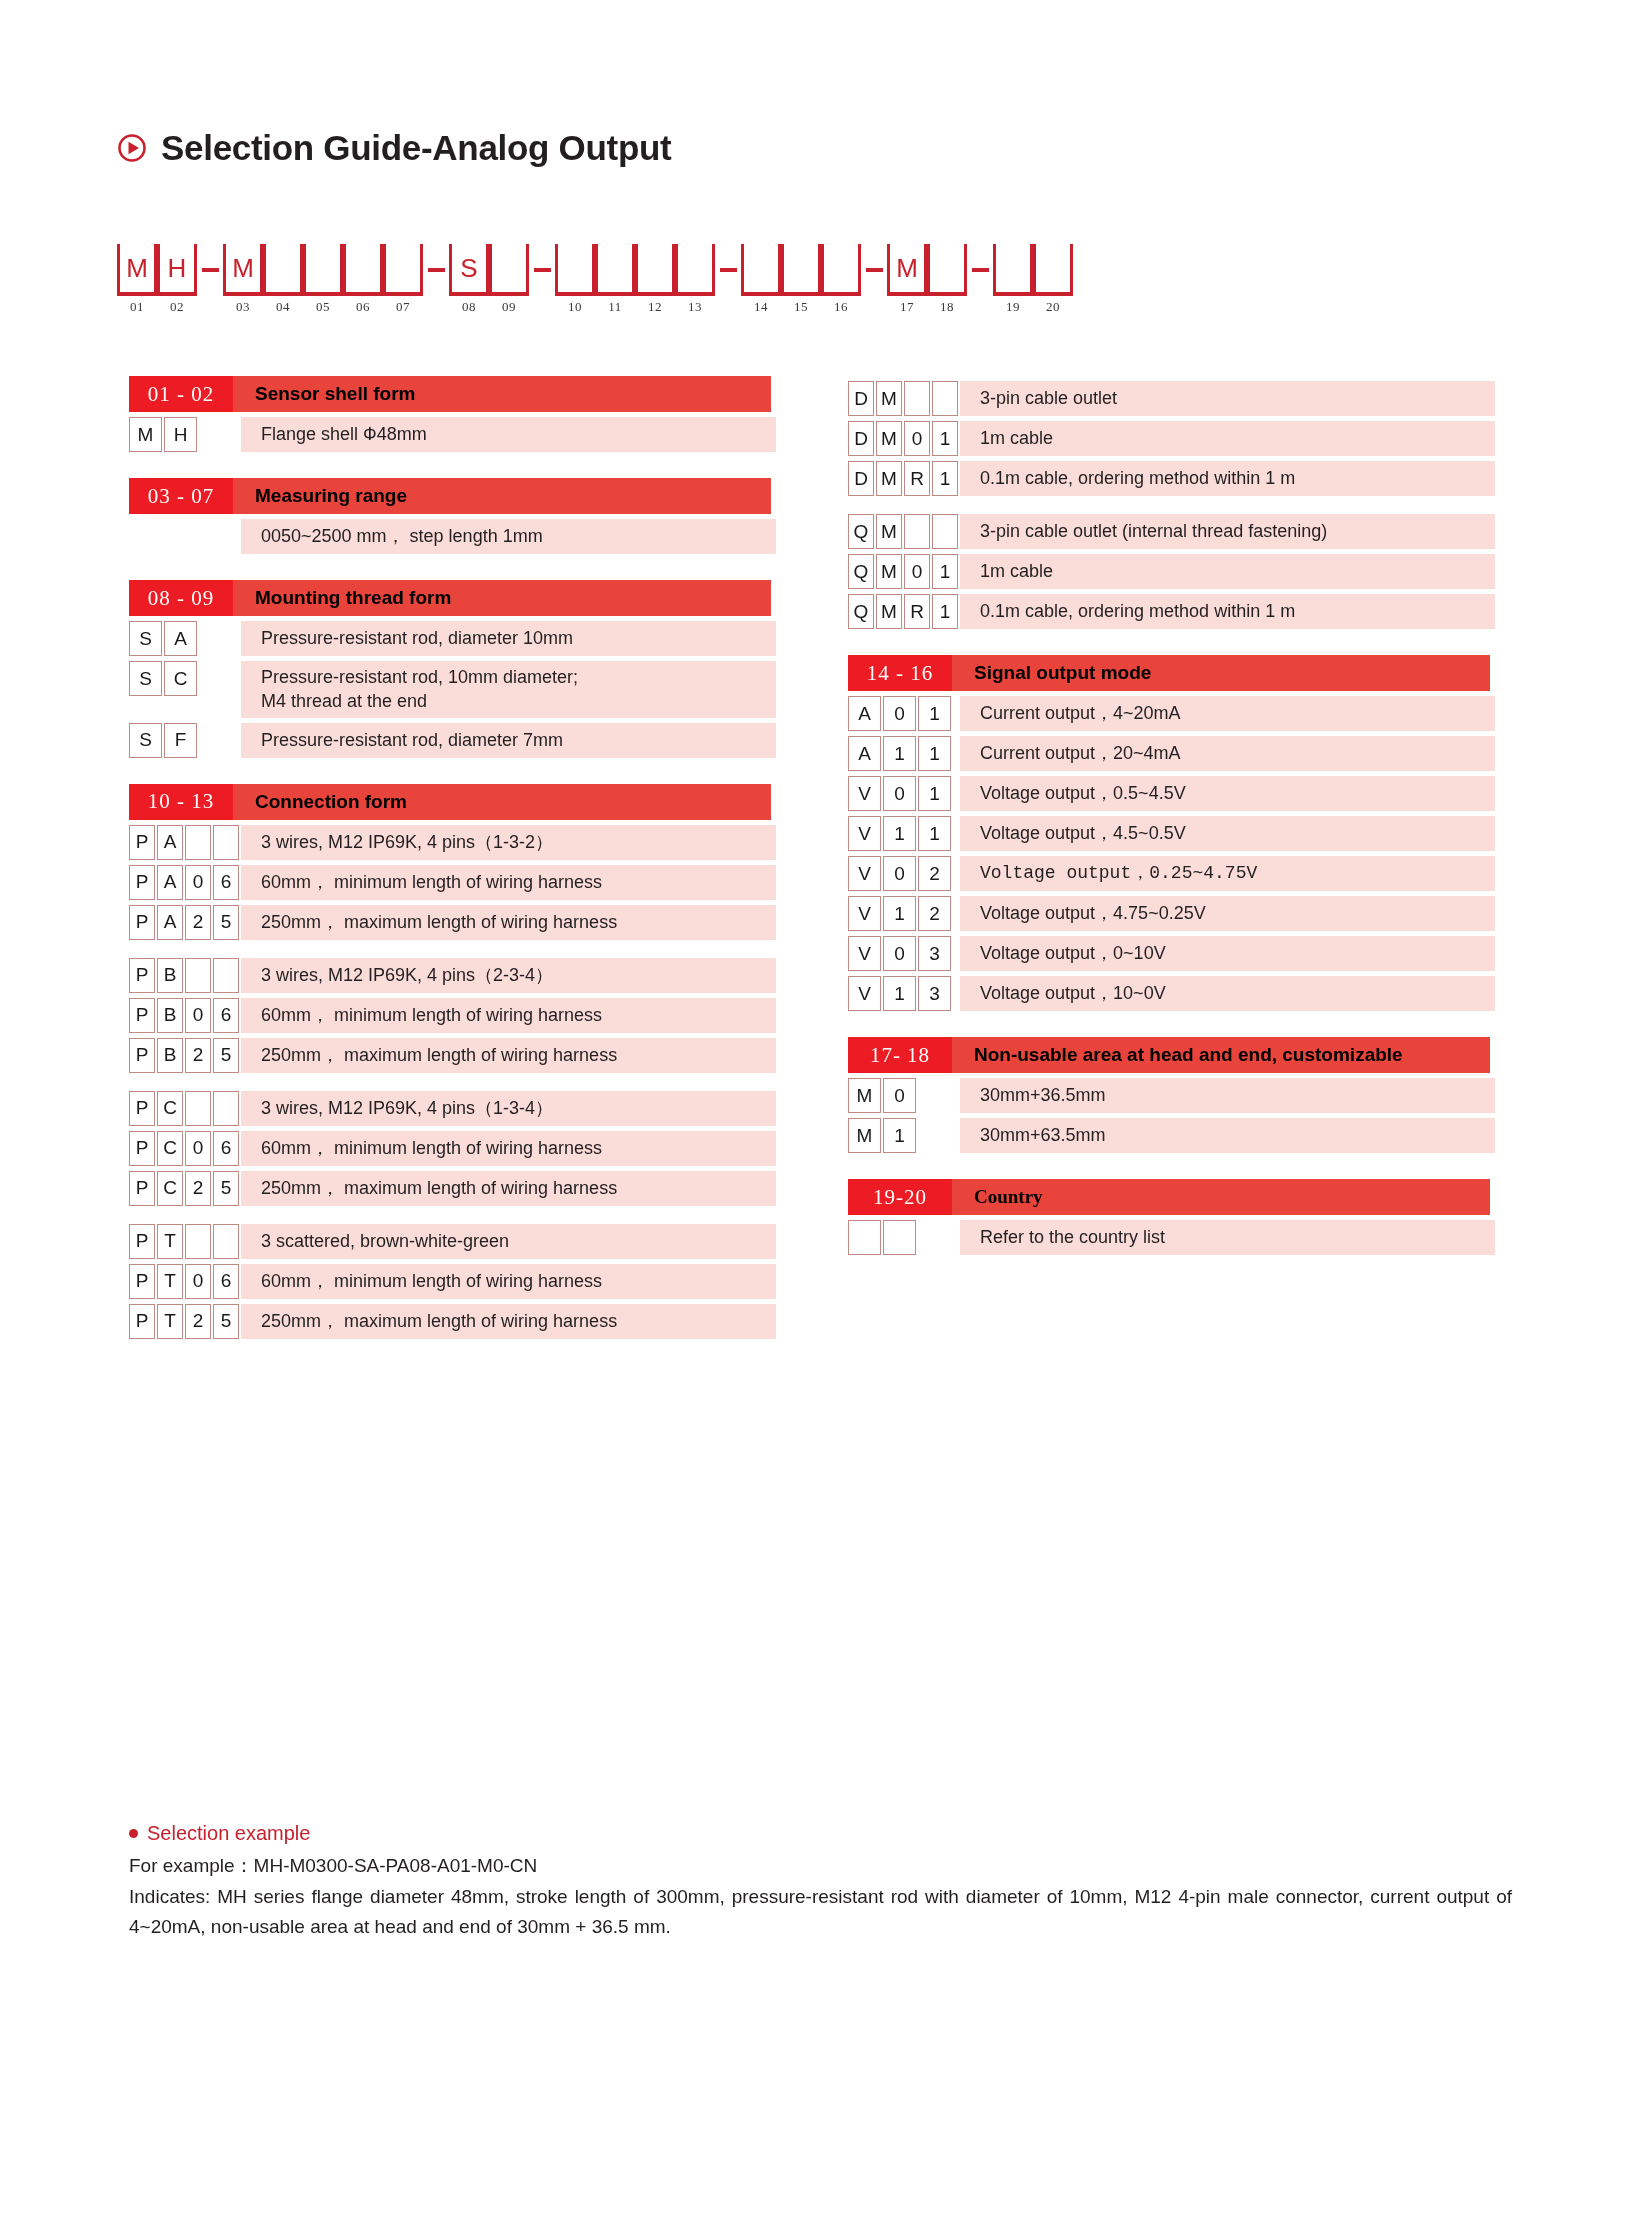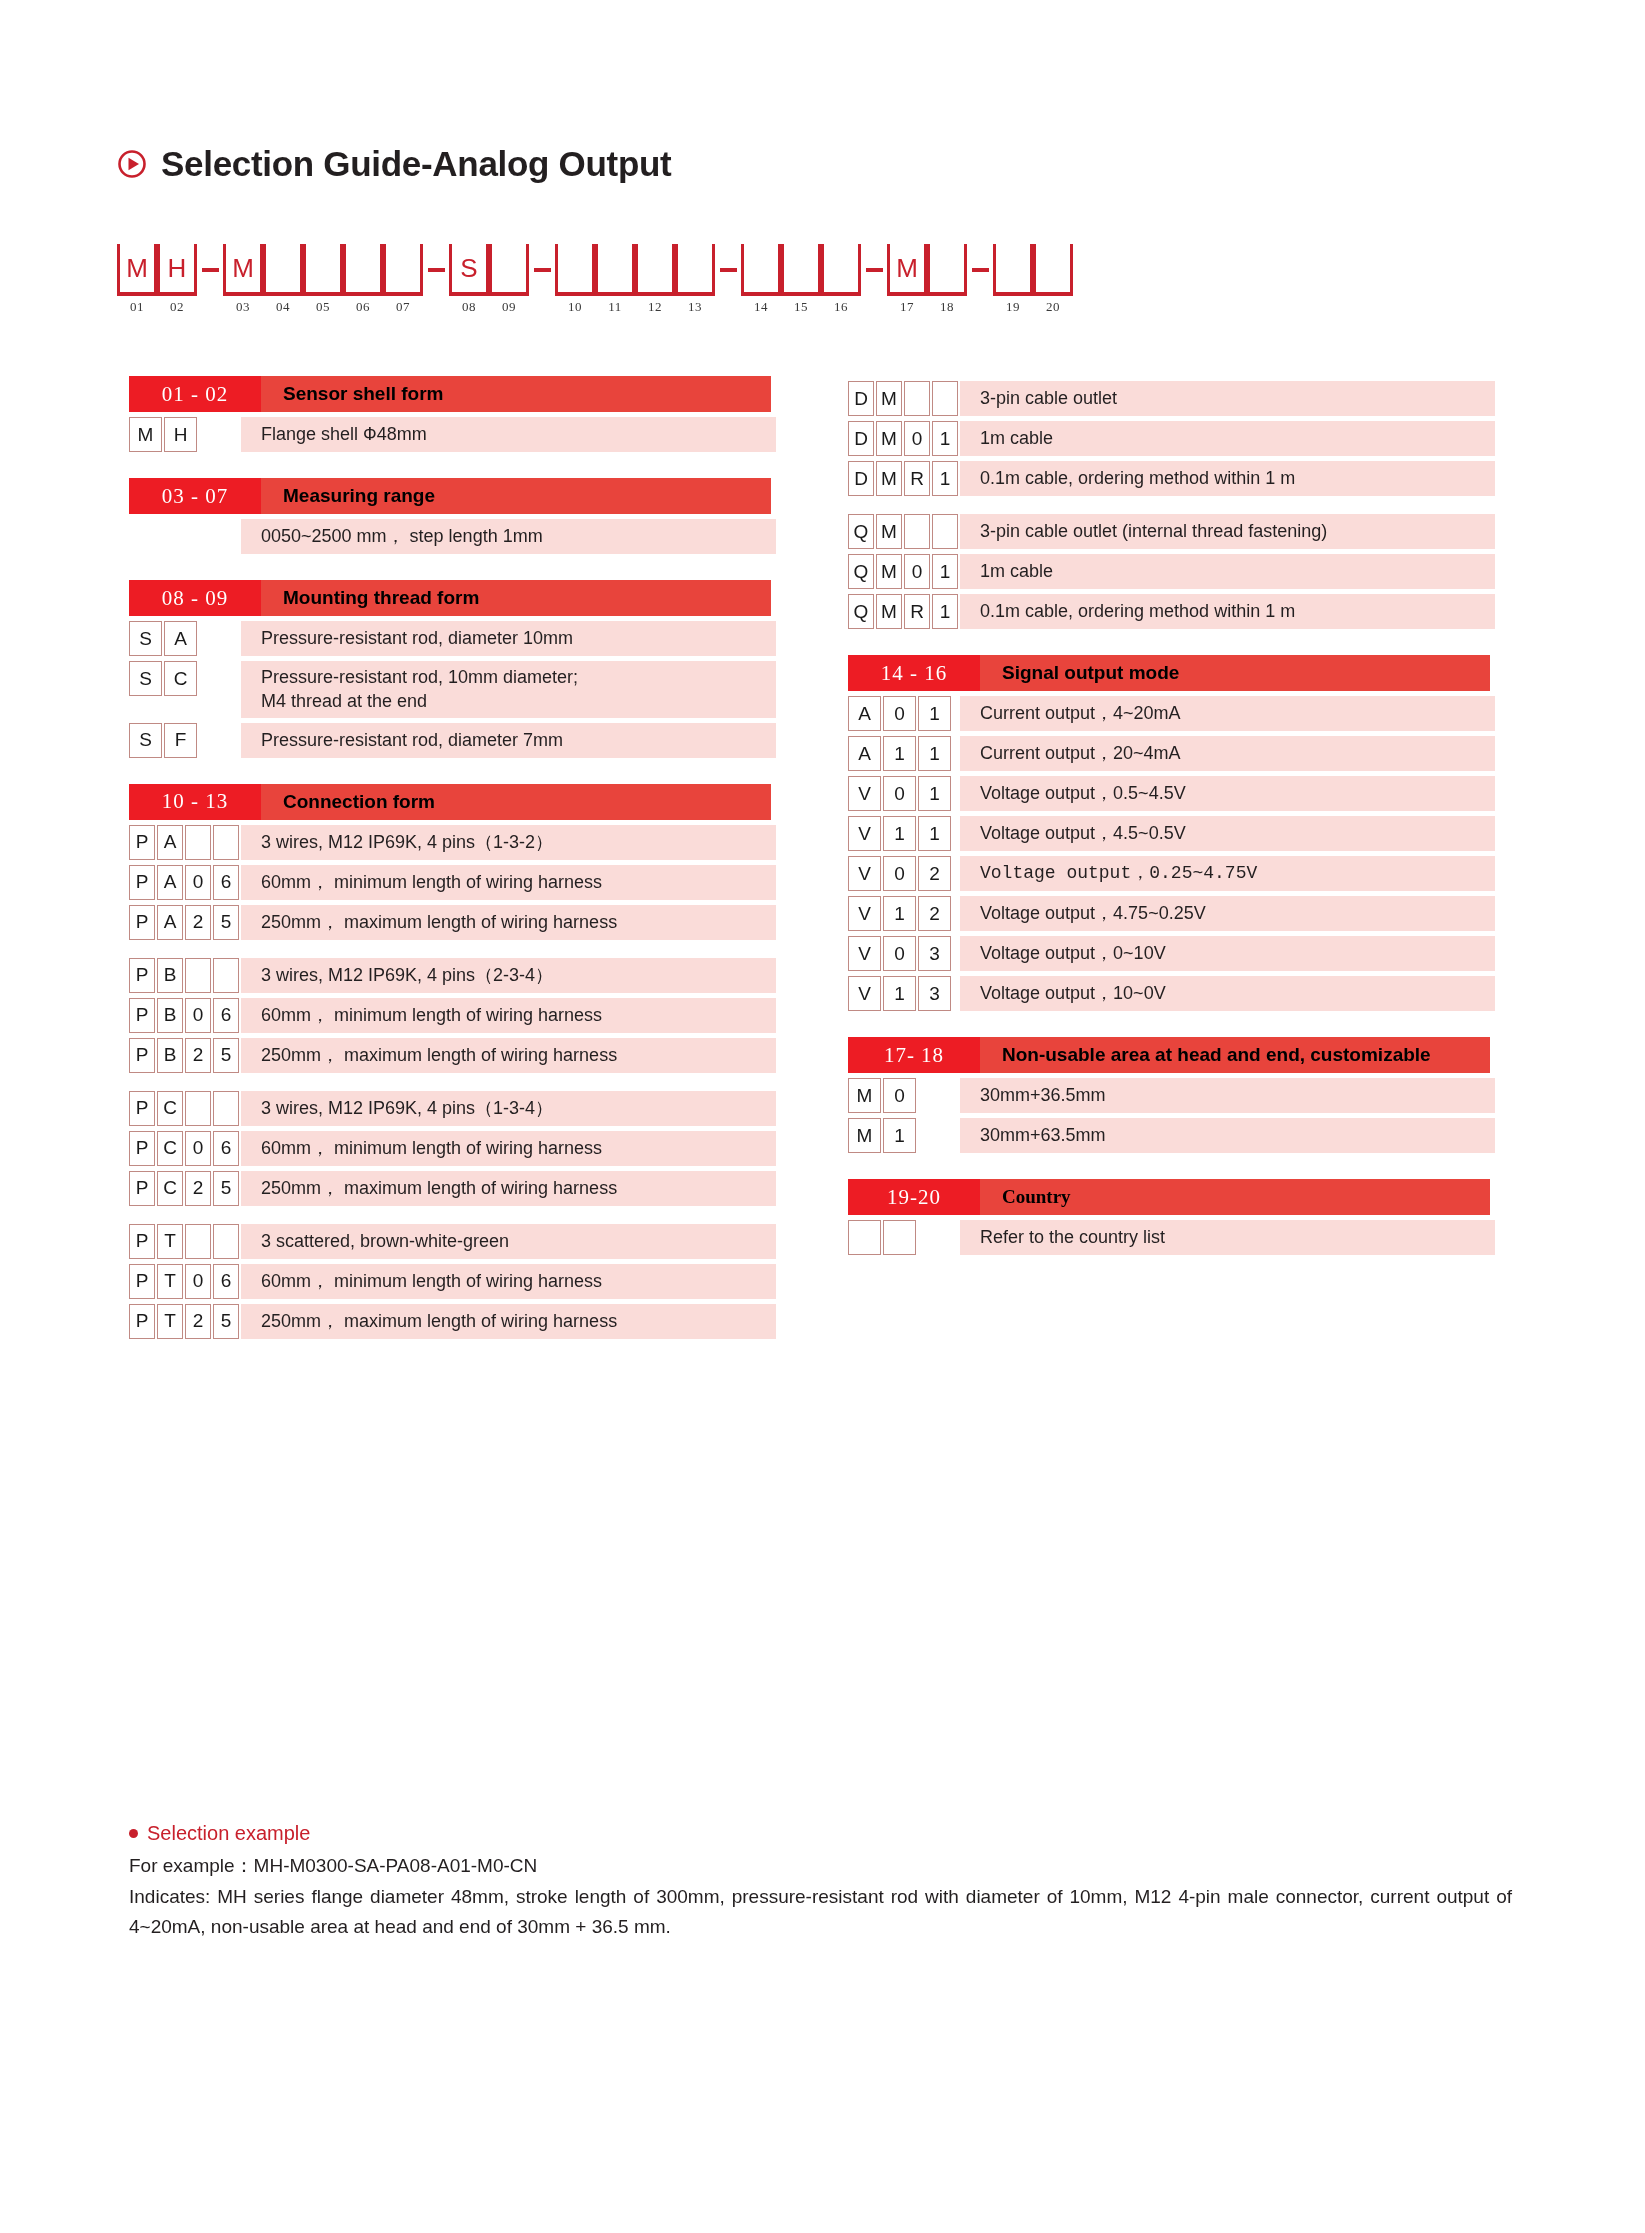--- a/index.html
+++ b/index.html
@@ -6,21 +6,21 @@
   html, body {
     width: 1646px; height: 2234px;
     background: #ffffff;
     font-family: "Liberation Sans", sans-serif;
     color: #231f20;
   }
   .page { position: relative; width: 1646px; height: 2234px; padding: 0; }
 
   
   .title-row {
-    position: absolute; left: 117px; top: 144px;
+    position: absolute; left: 117px; top: 128px;
     display: flex; align-items: center; gap: 14px;
   }
   .play-icon { width: 30px; height: 30px; flex: 0 0 auto; }
   .title-text {
     font-size: 35px; font-weight: 700; letter-spacing: -0.3px;
     color: #231f20; white-space: nowrap;
   }
 
   
   .code-strip {
@@ -52,21 +52,21 @@
 
   
   .col-left  { position: absolute; left: 129px; top: 376px; width: 647px; }
   .col-right { position: absolute; left: 848px; top: 376px; width: 647px; }
 
   .section { margin-bottom: 26px; }
 
   
   .sec-head { display: flex; height: 36px; width: 642px; }
   .sec-code {
-    width: 132px; background: #ed1c24; color: #ffffff;
+    width: 104px; background: #ed1c24; color: #ffffff;
     display: flex; align-items: center; justify-content: center;
     font-size: 21px; letter-spacing: 1px;
     font-family: "Liberation Serif", serif;
   }
   .sec-title {
     flex: 1; background: #e8443c; color: #000000;
     display: flex; align-items: center;
     padding-left: 22px; font-size: 19px; font-weight: 700;
   }
   .sec-title.serif { font-family: Liberation Serif, serif; font-weight: 700; }

